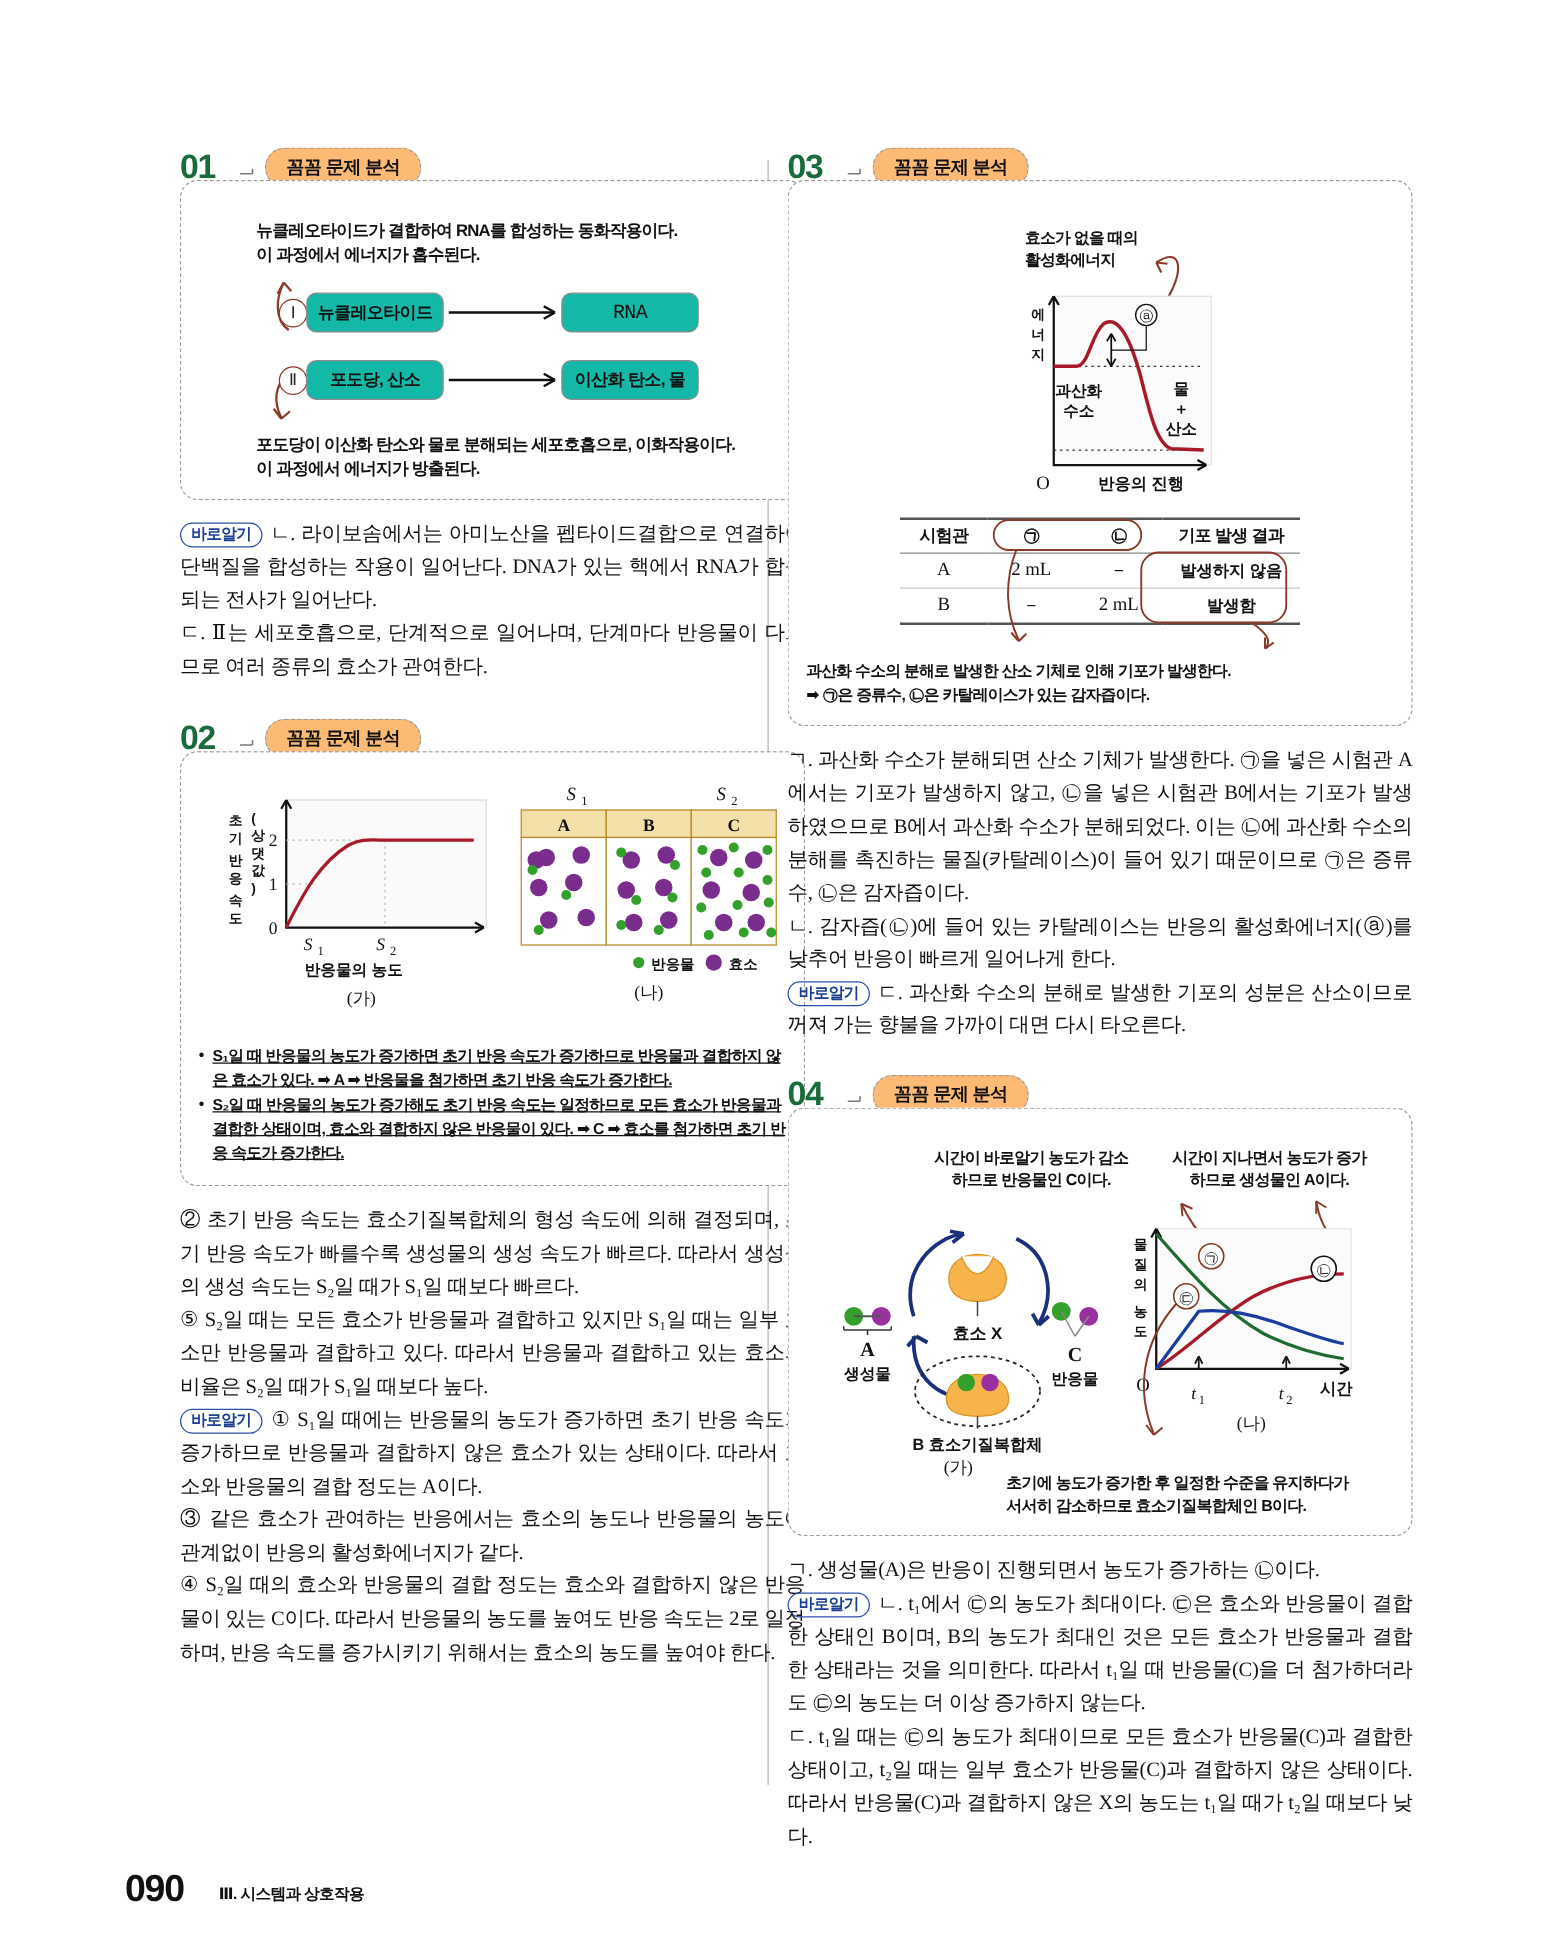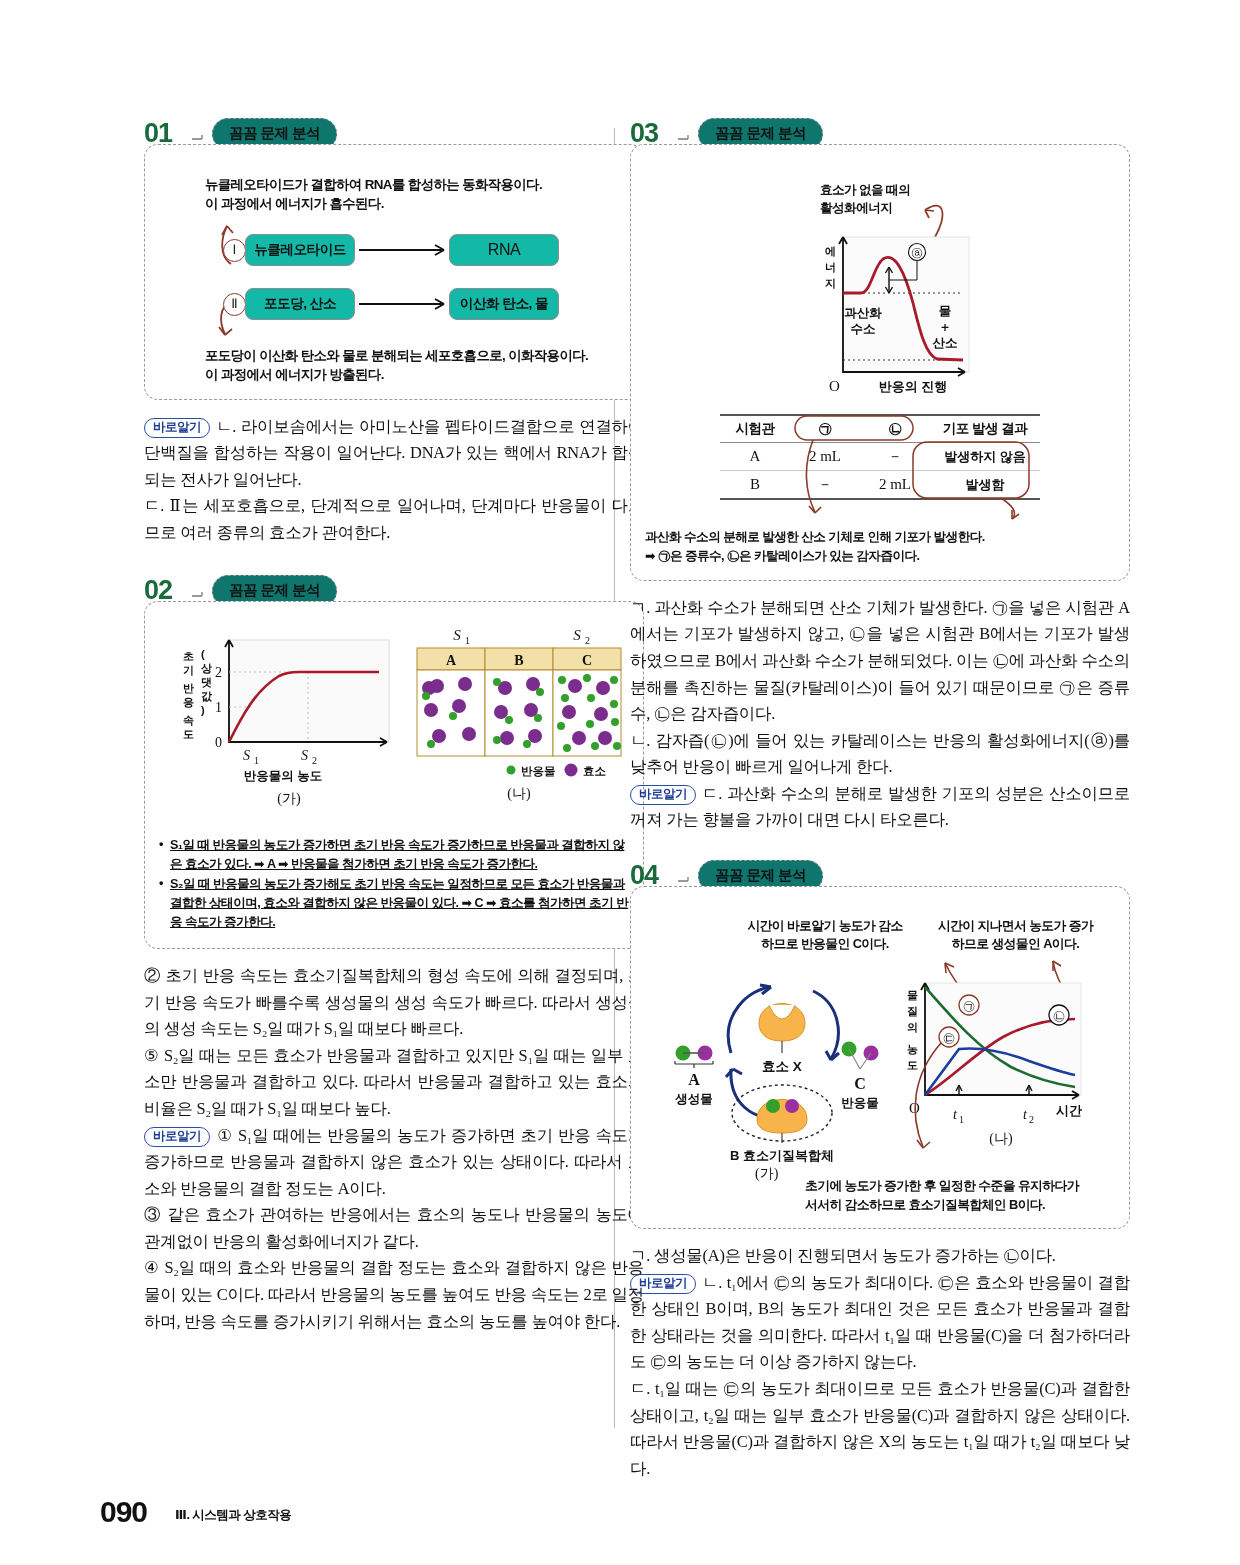--- a/index.html
+++ b/index.html
@@ -25,21 +25,21 @@
   .prob-num {
     position:absolute; left:0; top:0;
     font-size:27px; font-weight:bold; color:#1a6b3c;
     letter-spacing:-1px; line-height:30px;
   }
   .prob-dash { position:absolute; left:48px; top:16px; width:18px; height:9px; }
   .badge-pill {
     position:absolute; left:68px; top:0px;
     border:1.6px dashed #9a9a9a; border-radius:16px;
     padding:5px 16px 6px 16px;
-    background:#0f766e;
+    background:#fdba74;
     font-size:14.5px; font-weight:bold; color:#111; letter-spacing:-0.5px;
   }
 
   
   .analysis {
     border:1.6px dashed #9a9a9a;
     border-radius:14px;
     margin-top:-16px;
     padding:26px 14px 14px 14px;
     position:relative;
@@ -80,21 +80,21 @@
   .q1-flow { position:relative; height:118px; margin:8px 0 6px 0; }
   .fbox {
     position:absolute;
     border:1.3px solid #8d8d8d; border-radius:8px;
     background:#14b8a6;
     font-size:13.6px; font-weight:bold;
     display:flex; align-items:center; justify-content:center;
     letter-spacing:-0.5px;
     height:32px;
   }
-  .fbox.serifbox { font-family:Liberation Sans, sans-serif; font-weight:normal; font-size:16px; }
+  .fbox.serifbox { font-family:Liberation Mono, monospace; font-weight:normal; font-size:16px; }
   .rnum {
     position:absolute;
     width:23px; height:23px; border-radius:50%;
     border:1.3px solid #8b3a2a;
     display:flex; align-items:center; justify-content:center;
     font-family:"Liberation Serif",serif; font-size:13px; color:#222; background:#fff;
   }
 
   
   .q2-fig { position:relative; height:180px; }

